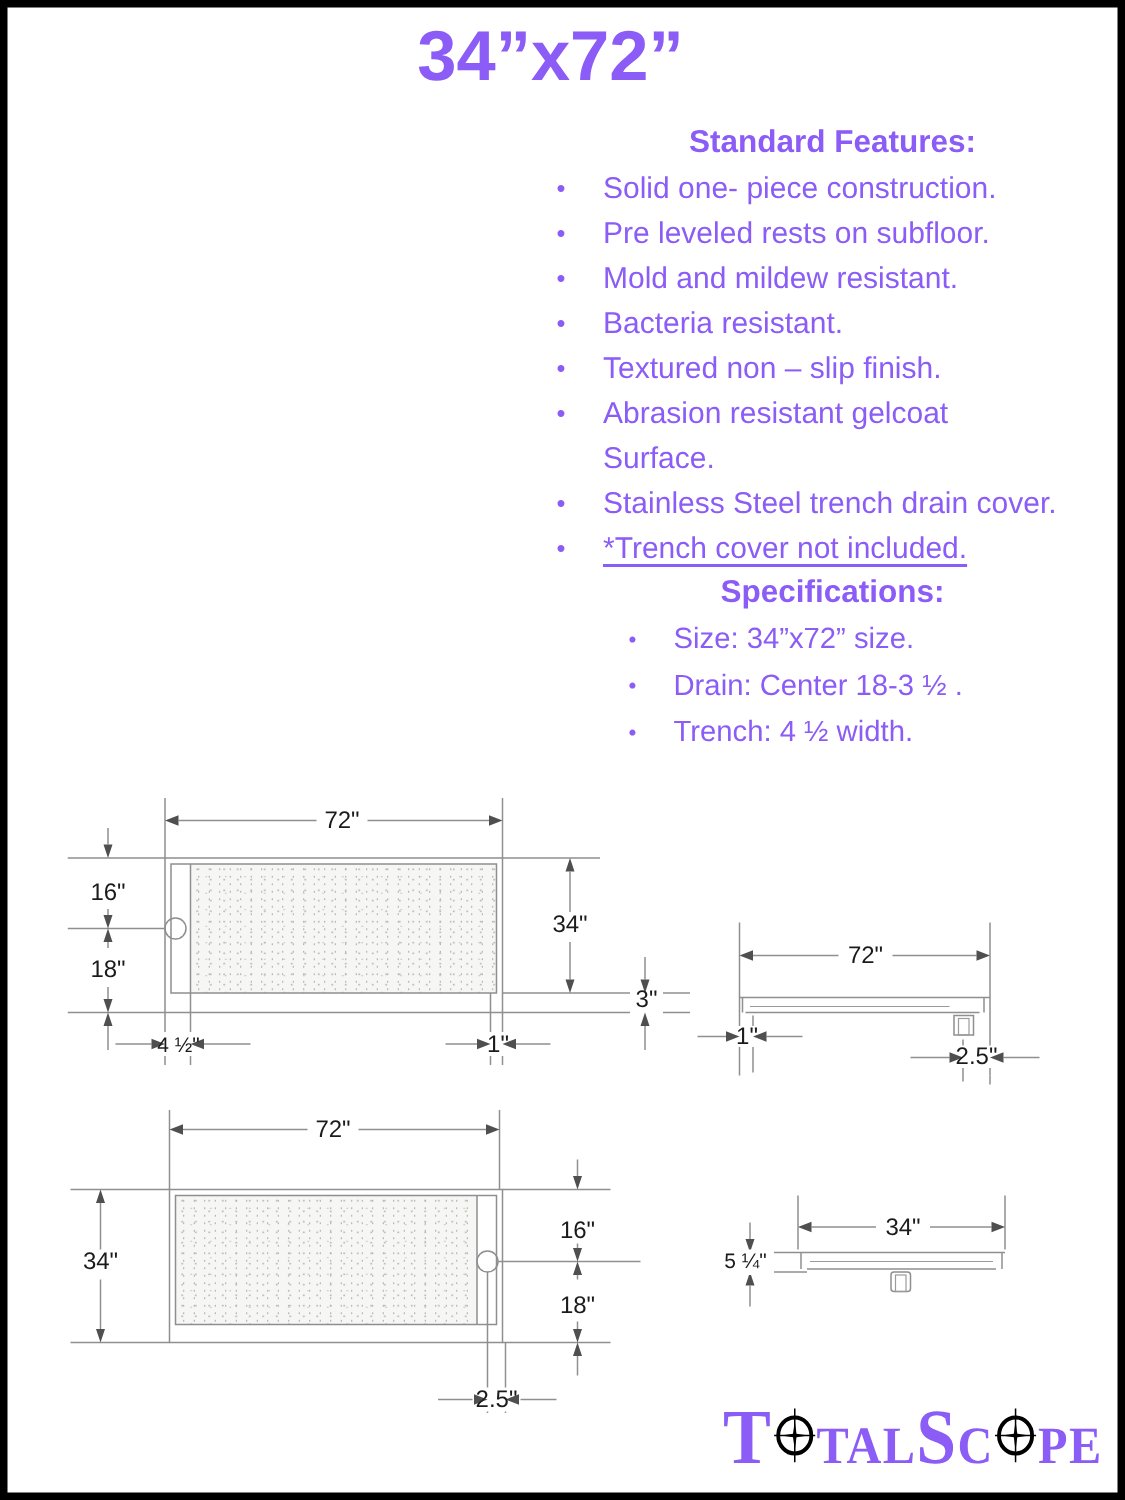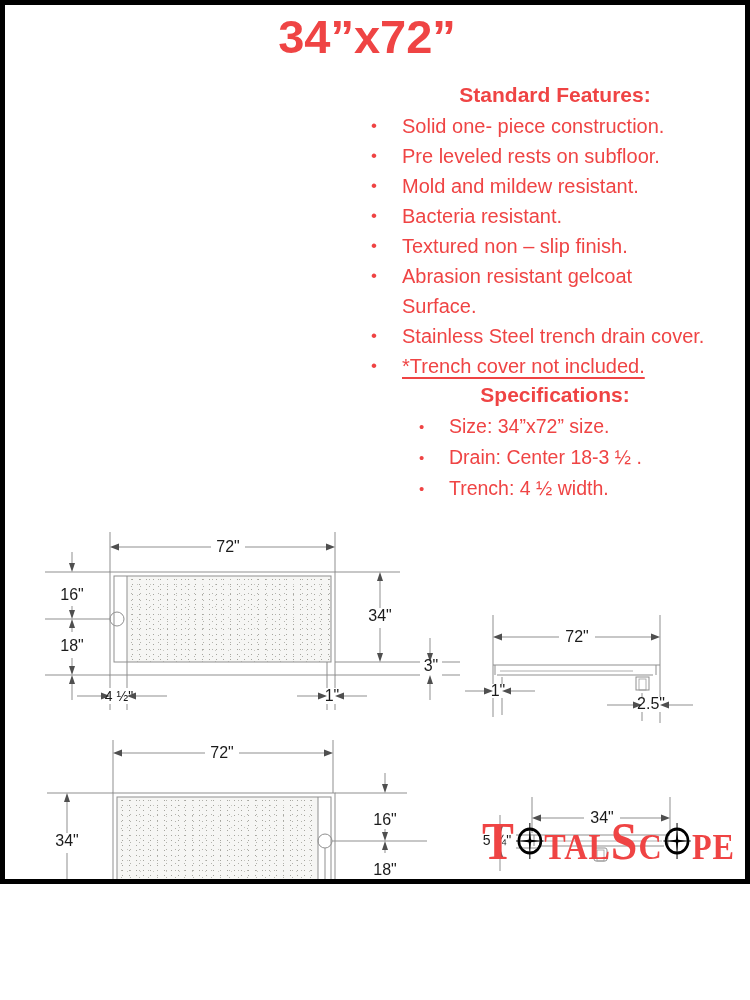--- a/index.html
+++ b/index.html
@@ -1,18 +1,18 @@
 <!DOCTYPE html>
 <html><head>
 <meta charset="utf-8">
 <style>
   html,body{margin:0;padding:0;background:#fff;}
-  .page{position:relative;width:750px;height:884px;box-sizing:border-box;
+  .page{position:relative;width:750px;height:1000px;box-sizing:border-box;
         border:5px solid #000;background:#fff;overflow:hidden;
-        font-family:"Liberation Sans",sans-serif;color:#ef4444;}
+        font-family:"Liberation Sans",sans-serif;color:#8b5cf6;}
   .title{position:absolute;top:4px;left:0;width:724px;text-align:center;
          font-size:47px;font-weight:bold;}
   .content{position:absolute;left:352px;top:76px;width:396px;}
   .sec-heading{font-size:21px;font-weight:bold;text-align:center;margin:0 0 2px 0;line-height:28px;}
   ul{list-style:none;margin:0;padding:0;}
   .features li{display:flex;line-height:30px;font-size:20px;}
   .features .bullet{flex:0 0 45px;box-sizing:border-box;padding-left:14px;font-size:17px;}
   .ftext{flex:1;}
   li.wrap .ftext{white-space:pre-line;}
   li.underlined .ftext{text-decoration:underline;text-decoration-thickness:1.5px;text-underline-offset:4px;}

